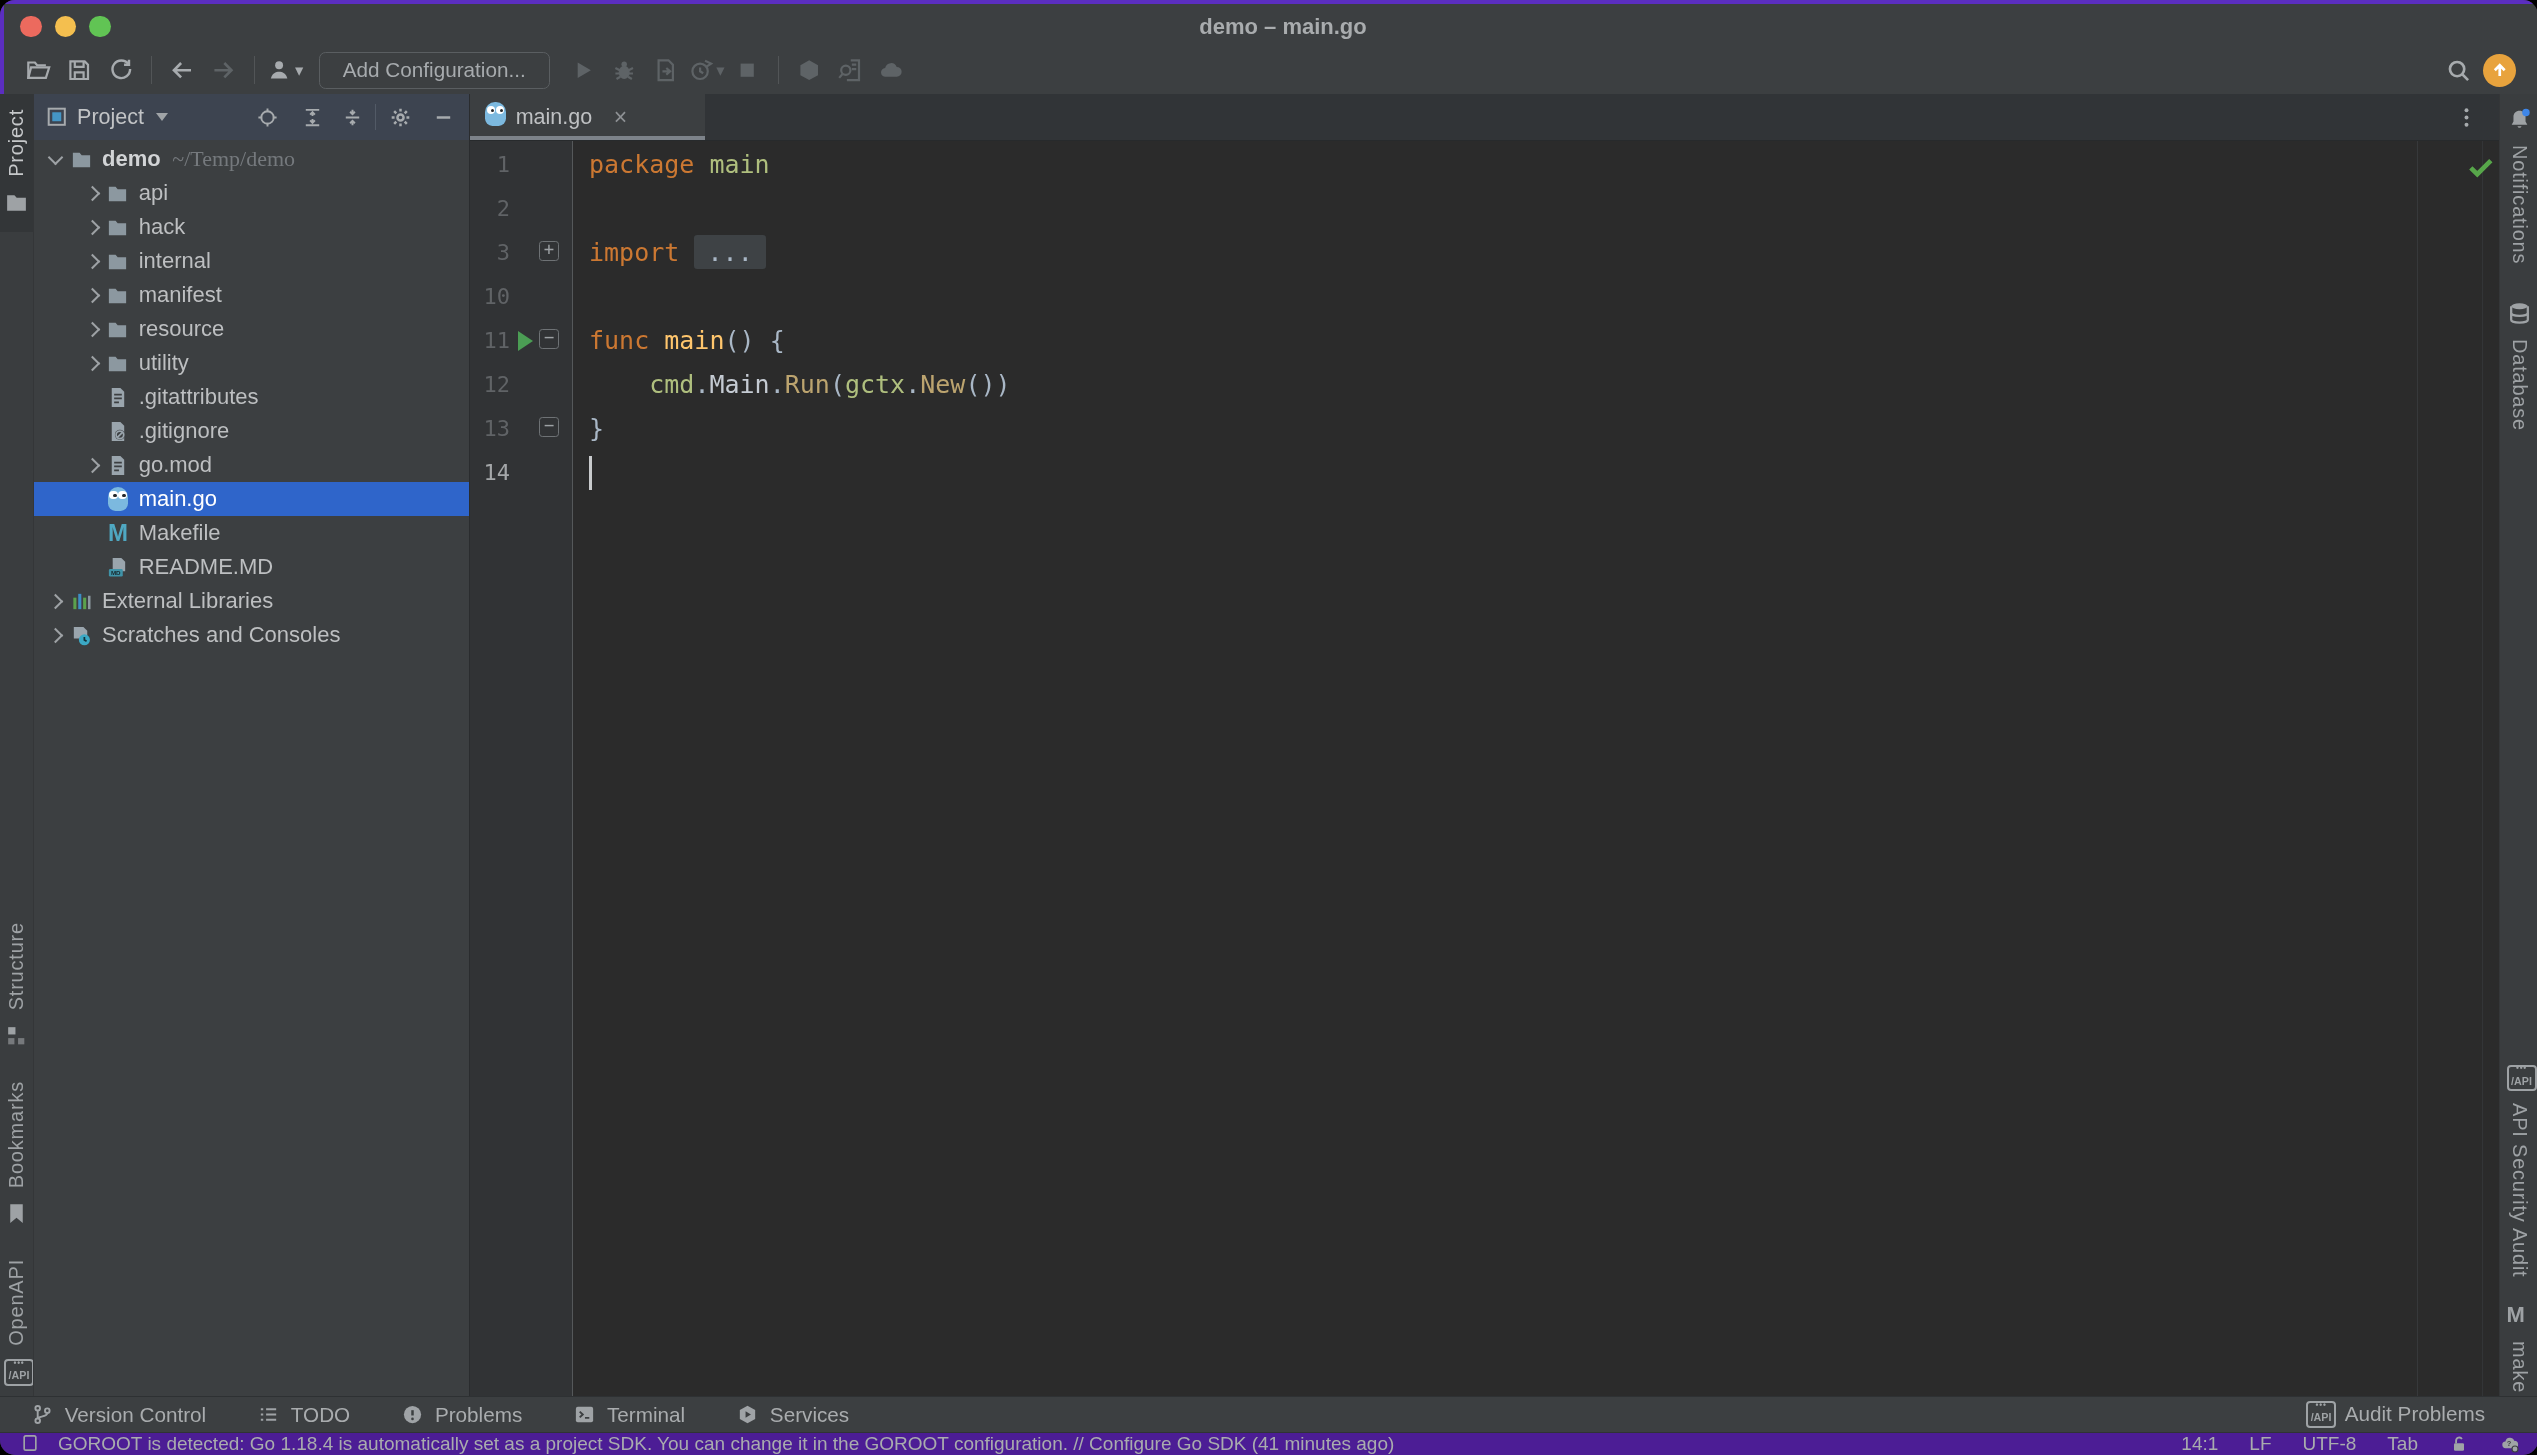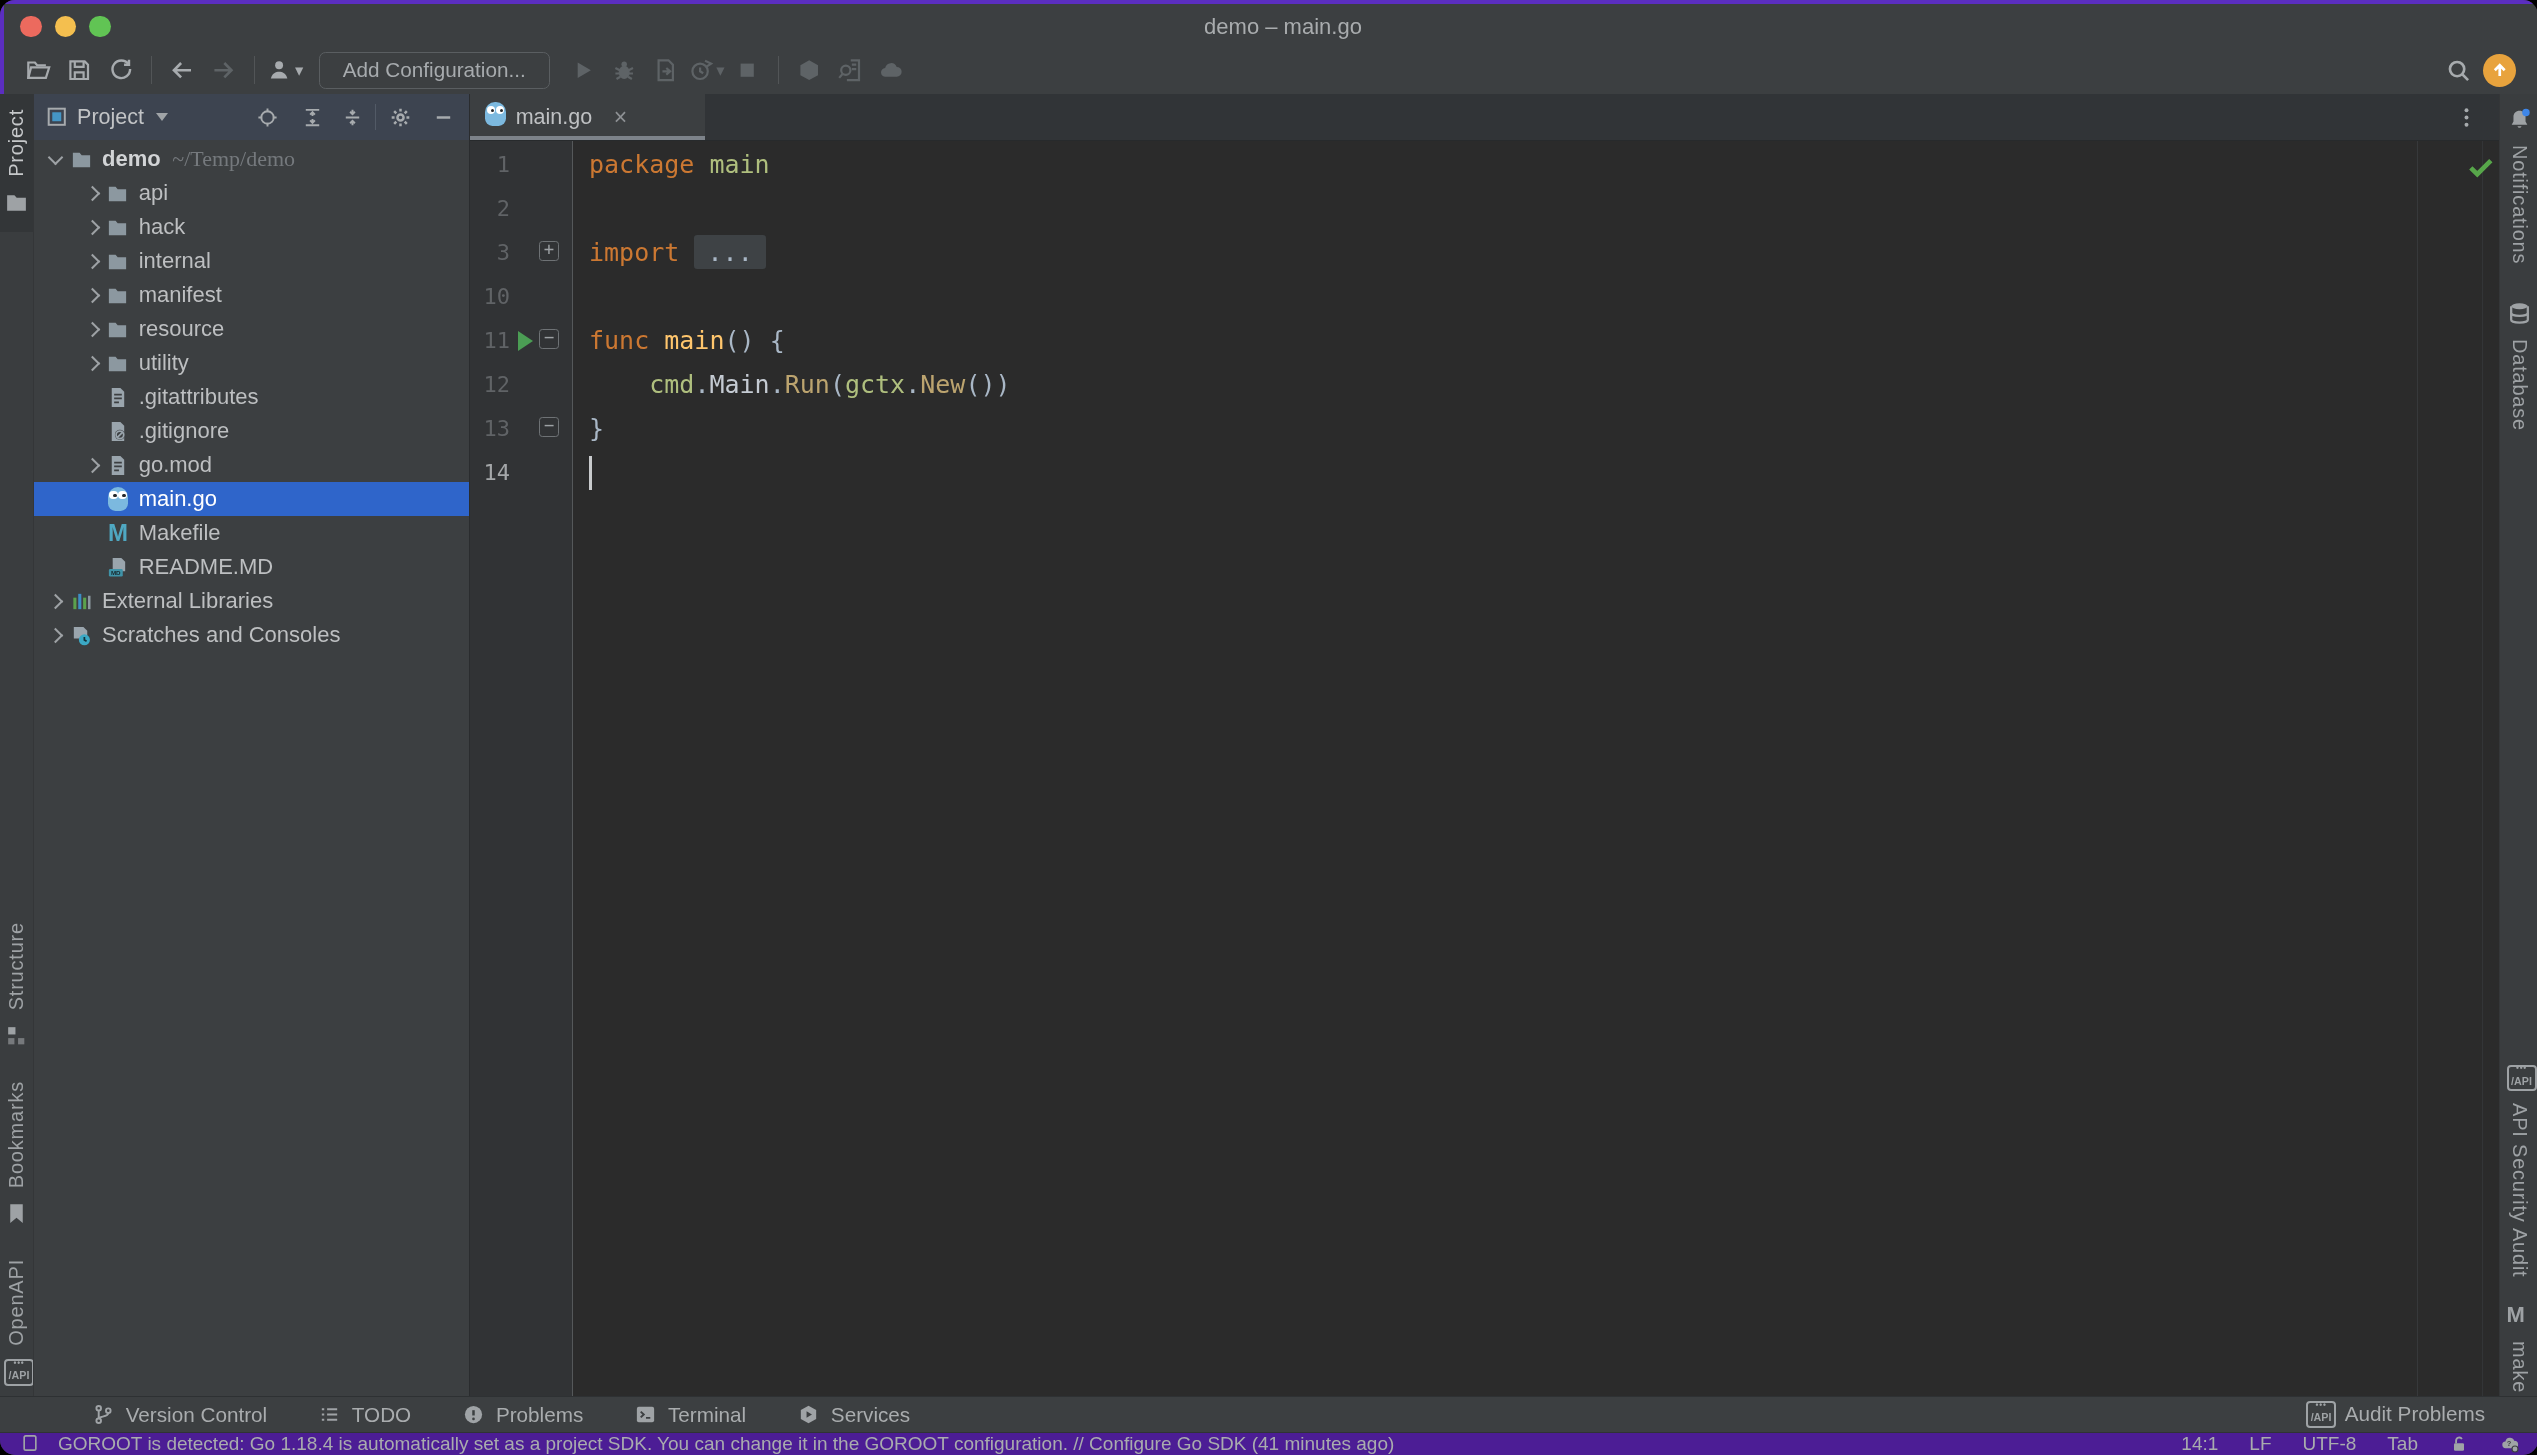--- a/index.html
+++ b/index.html
@@ -7,21 +7,21 @@
   .window{position:absolute;inset:0;background:#3C3F41;border-radius:15px;overflow:hidden;}
   .accent-top{position:absolute;top:0;left:0;right:0;height:4.1px;background:#5B2EC0;z-index:60;}
   .accent-left{position:absolute;top:0;left:0;width:4.1px;height:94px;background:#5B2EC0;z-index:60;}
 
   
   .titlebar{position:absolute;top:4.1px;left:0;right:0;height:42px;}
   .traffic{position:absolute;left:20px;top:11.6px;display:flex;gap:13.2px;}
   .dot{width:21.5px;height:21.5px;border-radius:50%;}
   .dot.r{background:#EC6A5E;} .dot.y{background:#F4BF4F;} .dot.g{background:#61C454;}
   .wtitle{position:absolute;left:0;right:0;top:0;height:42px;line-height:46px;text-align:center;
-          color:#A9ACAE;font-size:22px;font-weight:normal;padding-left:28px;}
+          color:#A9ACAE;font-size:22px;font-weight:bold;padding-left:28px;}
 
   
   .toolbar{position:absolute;top:46px;left:0;right:0;height:48px;display:flex;align-items:center;padding:0 18px;}
   .tb{width:41px;height:38px;display:flex;align-items:center;justify-content:center;color:#A7ABAE;flex:0 0 auto;}
   .tb svg{width:26.4px;height:26.4px;}
   .tb.dis{color:#5E6366;}
   .tb .caret{font-size:16.5px;margin-left:1.7px;}
   .tsep{width:0.8px;height:28px;background:#525557;margin:0 10px;flex:0 0 auto;}
   .addcfg{height:35px;padding:0 23px;border:1.7px solid #5A5E61;border-radius:6.6px;color:#A7ABAE;
           font-size:20.7px;display:flex;align-items:center;margin:0 13.2px;flex:0 0 auto;text-align:center;}
@@ -105,21 +105,21 @@
             border-radius:3.3px;color:#9DA1A4;font-size:17.3px;line-height:15.7px;text-align:center;background:#313335;
             font-family:"DejaVu Sans Mono",monospace;}
   .codetext{position:absolute;left:119px;white-space:pre;}
   .tk-kw{color:#CC7832;} .tk-pkg{color:#AFBF7E;} .tk-fn{color:#FFC66D;} .tk-m{color:#BCA46F;}
   .tk-id{color:#C5CBD3;} .tk-p{color:#A9B7C6;}
   .fold-box{background:#3E4245;border-radius:3.3px;padding:2.5px 13.2px;color:#A9B7C6;}
   .caretbar{position:absolute;left:119px;top:5px;width:2.5px;height:34px;background:#C8CACC;}
 
   
   .toolwinbar{position:absolute;left:0;right:0;top:1396px;height:36px;background:#3C3F41;border-top:0.8px solid #2E3133;
-              display:flex;align-items:center;padding:0 53px 0 92px;box-sizing:border-box;gap:51px;font-size:20.7px;color:#A9ACAE;}
+              display:flex;align-items:center;padding:0 53px 0 31px;box-sizing:border-box;gap:51px;font-size:20.7px;color:#A9ACAE;}
   .twitem{display:flex;gap:10.7px;align-items:center;}
   .twitem .icon,.twitem .icon svg{width:23px;height:23px;color:#9FA3A6;}
   .tw-spring{flex:1;}
   .statusbar{position:absolute;left:0;right:0;top:1432px;height:23px;background:#4c1d95;border-top:0.8px solid #303335;
              display:flex;align-items:flex-start;font-size:19px;color:#A9ACAE;padding:0 18px 0 20px;box-sizing:border-box;}
   .statusbar .icon,.statusbar .icon svg{width:20px;height:20px;color:#9FA3A6;}
   .st-msg{margin-left:18px;white-space:nowrap;}
   .st-spring{flex:1;}
   .st-right{display:flex;gap:31px;align-items:center;}
 </style>

